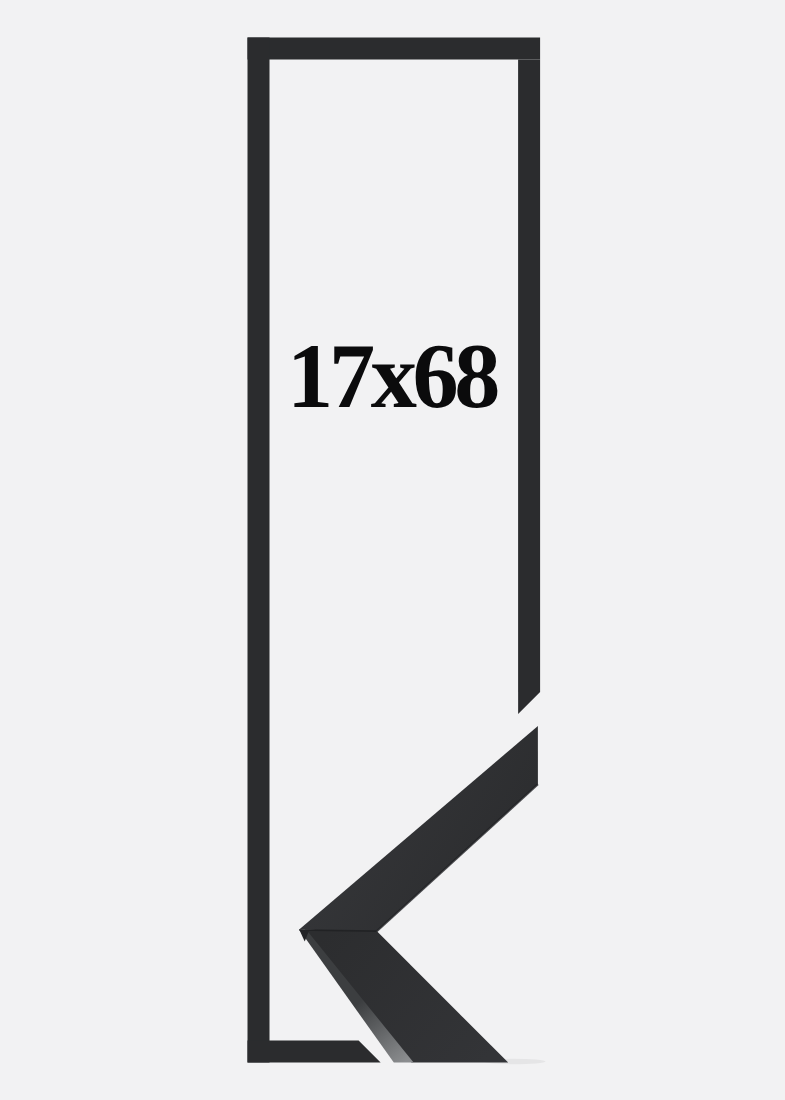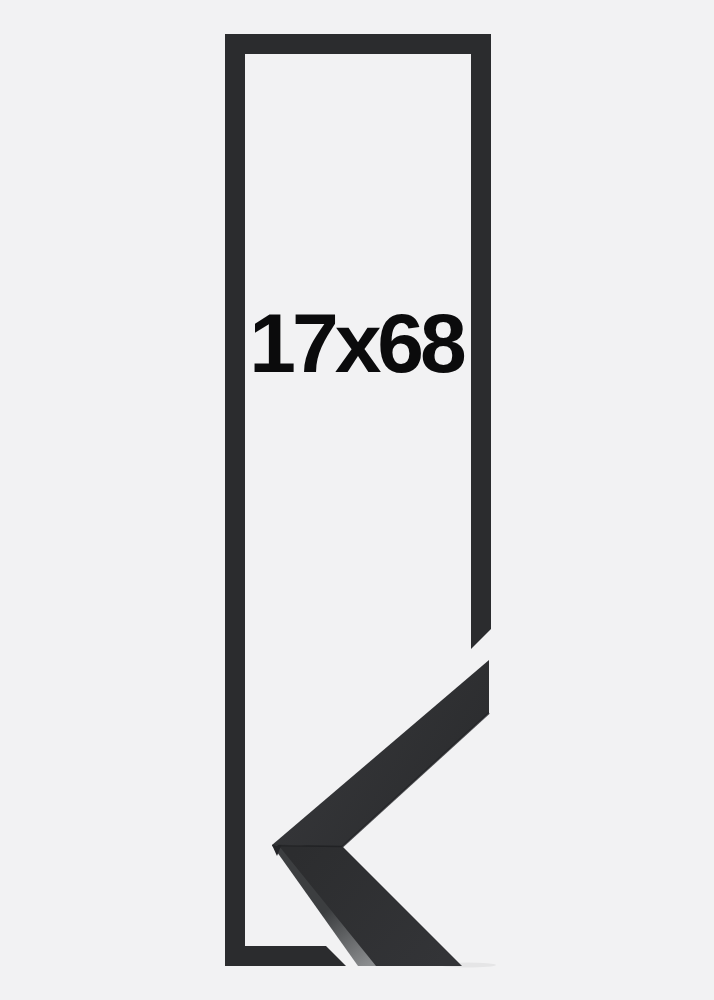--- a/index.html
+++ b/index.html
@@ -5,21 +5,21 @@
   html, body {
     margin: 0;
     padding: 0;
     background: #f2f2f3;
   }
   .stage {
     position: relative;
     width: 714px;
     height: 1000px;
     overflow: hidden;
-    font-family: Liberation Sans, sans-serif;
+    font-family: Liberation Serif, serif;
   }
   .stage svg {
     position: absolute;
     left: 0;
     top: 0;
     display: block;
   }
   .size-label {
     position: absolute;
     left: 245px;

